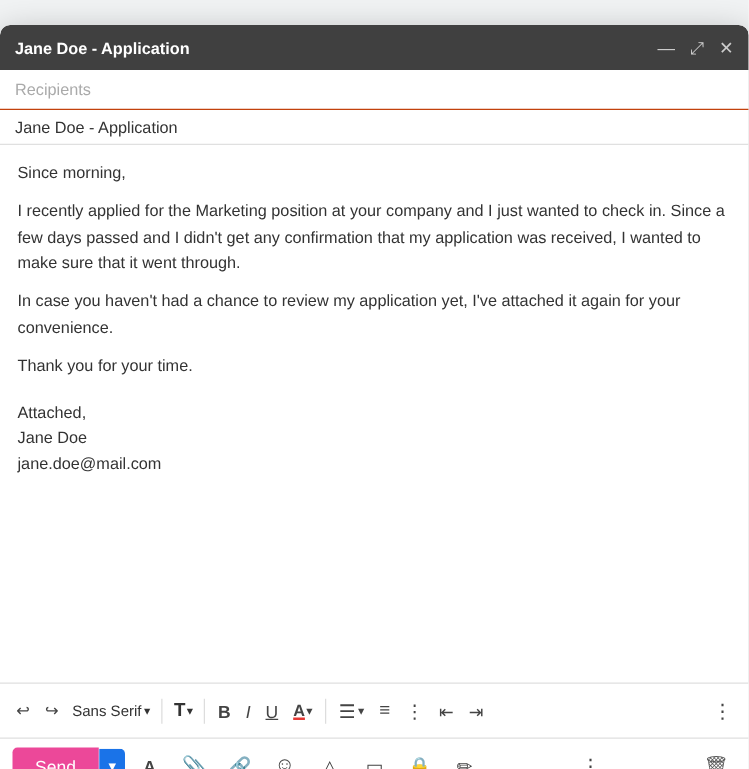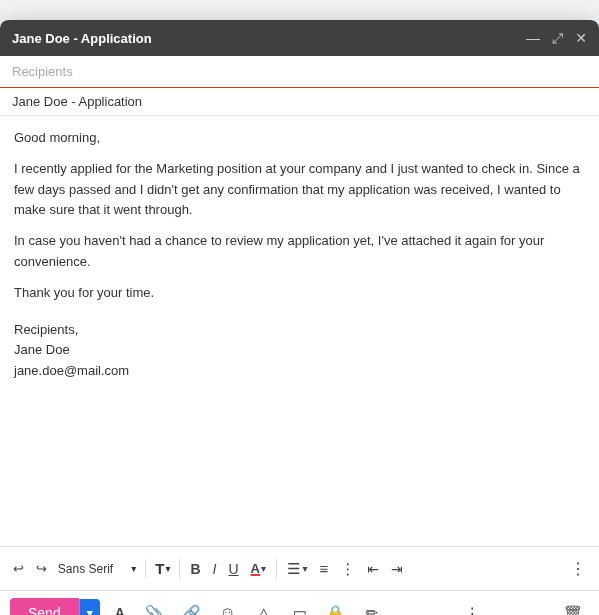--- a/index.html
+++ b/index.html
@@ -104,21 +104,21 @@
 
     .toolbar-formatting .font-selector {
       font-size: 12px;
       border: none;
       background: none;
       cursor: pointer;
       color: #333;
       padding: 3px 4px;
       border-radius: 3px;
       display: flex;
-      gap: 18px;
+      gap: 2px;
     }
 
     .toolbar-formatting .separator {
       width: 1px;
       height: 20px;
       background: #ddd;
       margin: 0 3px;
     }
 
     .toolbar-formatting .bold-btn { font-weight: 900; font-size: 14px; }
@@ -202,26 +202,26 @@
 
   <div class="recipients-bar">
     <span>Recipients</span>
   </div>
 
   <div class="subject-bar">
     <span>Jane Doe - Application</span>
   </div>
 
   <div class="body-area">
-    <p>Good morning,</p>
+    <p>Since morning,</p>
     <p>I recently applied for the Marketing position at your company and I just wanted to check in. Since a few days passed and I didn't get any confirmation that my application was received, I wanted to make sure that it went through.</p>
     <p>In case you haven't had a chance to review my application yet, I've attached it again for your convenience.</p>
     <p>Thank you for your time.</p>
     <div class="signature">
-      <div>Recipients,</div>
+      <div>Attached,</div>
       <div>Jane Doe</div>
       <div>jane.doe@mail.com</div>
     </div>
   </div>
 
   <div class="toolbar-formatting">
     <button class="tool-btn">
       <span>↩</span>
     </button>
     <button class="tool-btn">

